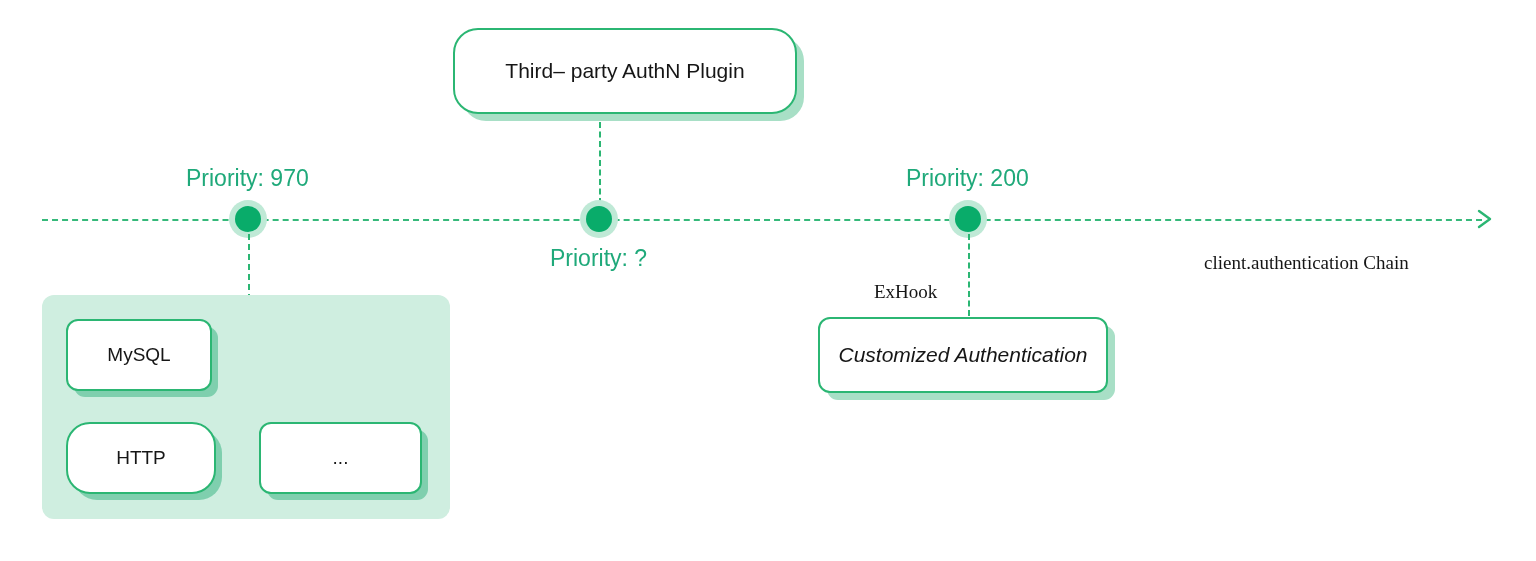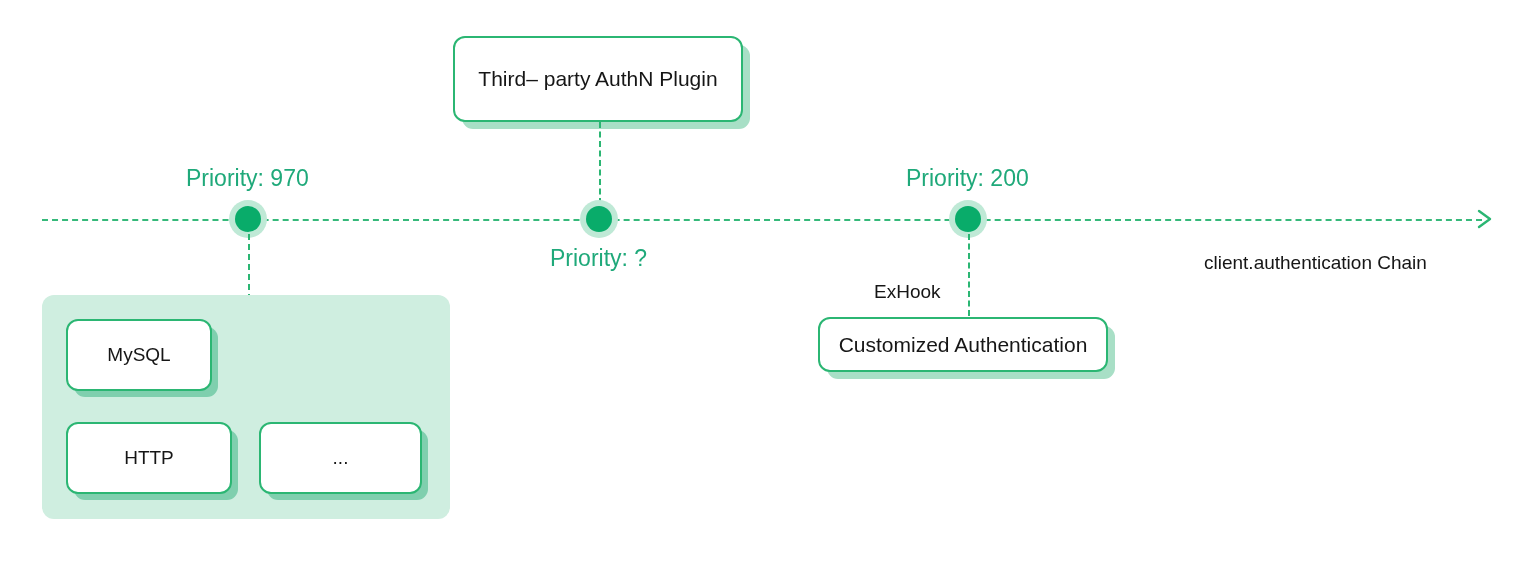--- a/index.html
+++ b/index.html
@@ -71,20 +71,21 @@
     font-weight: 400;
     white-space: nowrap;
   }
 
   
   .caption {
     position: absolute;
     color: #161616;
     font-size: 19px;
     white-space: nowrap;
+    font-family: Liberation Serif, serif;
   }
 
   
   .card {
     position: absolute;
     box-sizing: border-box;
     background: #ffffff;
     border: 2px solid #2BB673;
     border-radius: 12px;
     display: flex;
@@ -108,21 +109,21 @@
     position: absolute;
     background: #CFEEE0;
     border-radius: 12px;
   }
 </style>
 </head>
 <body>
 
 <div id="canvas">
 
-  <div class="card on-white card-top" style="left:453px; top:36px; width:290px; height:86px;">
+  <div class="card on-white card-top" style="left:453px; top:28px; width:344px; height:86px;border-radius:25px;">
     <span>Third– party AuthN Plugin</span>
   </div>
 
   <div class="vline" style="left:599px; top:122px; height:82px;"></div>
 
   <div class="axis-line"></div>
   <svg class="axis-arrow" viewBox="0 0 18 22">
     <polyline points="3,3 14,11 3,19" fill="none" stroke="#2BB673" stroke-width="2.4" stroke-linecap="round" stroke-linejoin="round"></polyline>
   </svg>
 
@@ -134,32 +135,32 @@
 
   <div class="node" style="left:580px; top:200px;"></div>
   <span class="priority-label" style="left:550px; top:245px;">Priority: ?</span>
 
   <span class="priority-label" style="left:906px; top:165px;">Priority: 200</span>
   <div class="node" style="left:949px; top:200px;"></div>
   <div class="vline" style="left:968px; top:234px; height:82px;"></div>
 
   <span class="caption" style="left:826px; top:281px;margin-left:48px;">ExHook</span>
 
-  <div class="card on-white card-exh" style="left:818px; top:317px; width:290px; height:55px;">
+  <div class="card on-white card-exh" style="left:818px; top:317px; width:290px; height:76px;font-style:italic;">
     <span>Customized Authentication</span>
   </div>
 
   <div class="panel" style="left:42px; top:295px; width:408px; height:224px;"></div>
 
   <div class="card on-panel card-small" style="left:66px; top:319px; width:146px; height:72px;">
     <span>MySQL</span>
   </div>
 
 
-  <div class="card on-panel card-small" style="left:66px; top:422px; width:166px; height:72px;">
+  <div class="card on-panel card-small" style="left:66px; top:422px; width:150px; height:72px;border-radius:24px;">
     <span>HTTP</span>
   </div>
 
   <div class="card on-panel card-small" style="left:259px; top:422px; width:163px; height:72px;">
     <span>...</span>
   </div>
 
 </div>
 
 </body></html>

